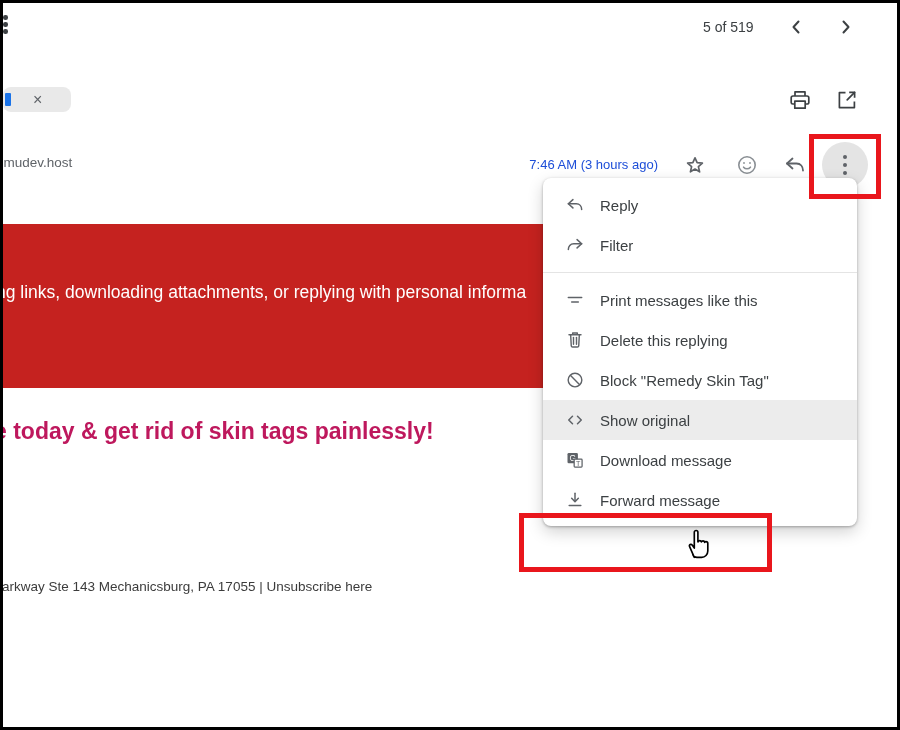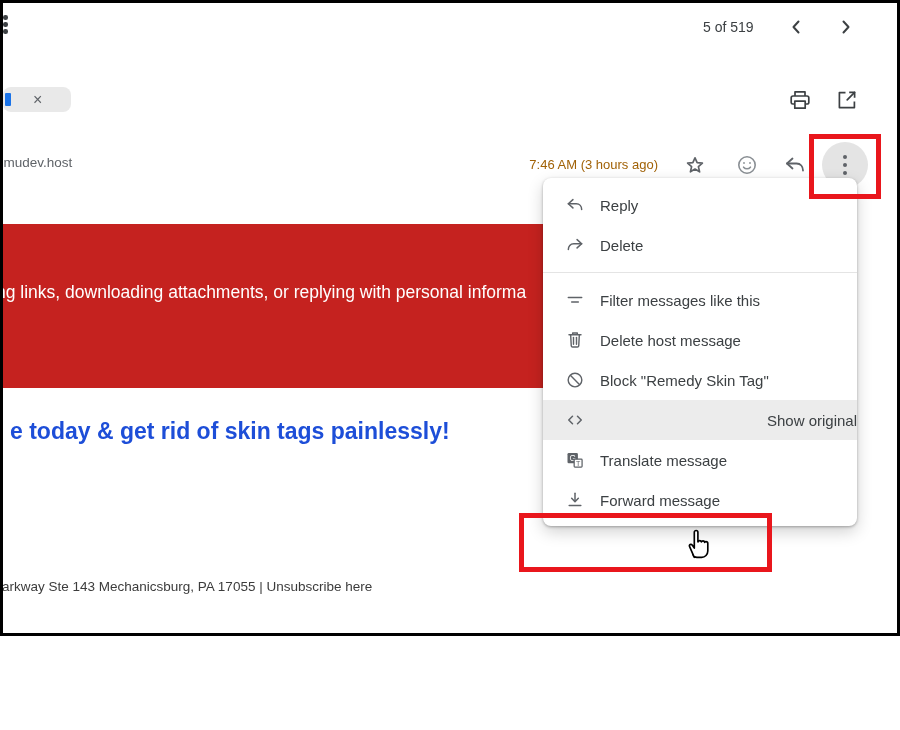--- a/index.html
+++ b/index.html
@@ -1,57 +1,57 @@
 <!DOCTYPE html>
 <html><head>
 <meta charset="utf-8">
 <style>
   html,body{margin:0;padding:0;background:#fff;}
-  .stage{position:relative;width:900px;height:636px;background:#fff;overflow:hidden;
+  .stage{position:relative;width:900px;height:730px;background:#fff;overflow:hidden;
          font-family:"Liberation Sans",sans-serif;color:#3c4043;}
   .frame-border{position:absolute;inset:0;border:3px solid #000;z-index:120;pointer-events:none;}
   .abs{position:absolute;}
   
   .kebab{left:3px;top:15px;width:6px;}
   .kebab .dot{width:4.5px;height:4.5px;border-radius:50%;background:#3c4043;margin:0 0 2.5px 0;}
   
   .pagecount{left:703px;top:19px;font-size:14px;color:#3c4043;}
   .nav-chevron{width:24px;height:24px;top:15px;}
   .nav-chevron svg{display:block;}
   
   .chip{left:3px;top:87px;width:68px;height:25px;background:#e9e9e9;border-radius:8px;
         display:flex;align-items:center;}
   .chip-frag{width:6px;height:13px;background:#1a73e8;margin-left:2px;border-radius:1px;}
   .chip-x{font-size:16px;color:#5f6368;margin-left:22px;line-height:1;}
   
   .sender{left:0;top:155px;width:92px;overflow:hidden;font-size:13.5px;color:#5f6368;white-space:nowrap;}
   .sender span{display:inline-block;margin-left:-4px;}
-  .timestamp{left:510px;top:157px;width:148px;text-align:right;font-size:13px;color:#a16207;white-space:nowrap;}
+  .timestamp{left:510px;top:157px;width:148px;text-align:right;font-size:13px;color:#1d4ed8;white-space:nowrap;}
   .hicon{width:24px;height:24px;top:153px;}
   .more-circle{left:822px;top:142px;width:46px;height:46px;border-radius:50%;background:#e4e4e4;
                display:flex;flex-direction:column;align-items:center;justify-content:center;z-index:5;}
   .more-circle .dot{width:4px;height:4px;border-radius:50%;background:#5f6368;margin:2.2px 0;}
   
   .banner{left:3px;top:224px;width:540px;height:164px;overflow:hidden;z-index:1;}
   .banner-text{position:absolute;left:0;top:58px;white-space:nowrap;font-size:17.5px;color:#fff;}
   .banner-text span{display:inline-block;margin-left:-7px;}
   
   .heading{left:0;top:418px;width:545px;overflow:hidden;white-space:nowrap;font-size:23px;
-           font-weight:bold;color:#1d4ed8;padding-left:16px;}
+           font-weight:bold;color:#be185d;}
   .heading span{display:inline-block;margin-left:-6px;}
   .footerline{left:0;top:579px;width:545px;overflow:hidden;white-space:nowrap;font-size:13.5px;color:#3c3c3c;}
   .footerline span{display:inline-block;margin-left:-7px;}
   
   .menu{left:543px;top:178px;width:314px;background:#fff;border-radius:8px;z-index:10;
         box-shadow:0 1px 3px rgba(0,0,0,.3),0 6px 16px rgba(0,0,0,.18);
         padding:7px 0 6px 0;box-sizing:border-box;}
   .mi{height:40px;display:flex;align-items:center;padding-left:22px;cursor:pointer;}
   .mi .ic{width:20px;height:20px;flex:0 0 20px;margin-right:15px;display:flex;align-items:center;justify-content:center;}
   .mi .lbl{font-size:15px;color:#3c4043;white-space:nowrap;}
-  .mi.hover{background:#ececec;justify-content:space-between;}
+  .mi.hover{background:#ececec;}
   .mdivider{border-top:1px solid #e4e4e4;margin:7px 0;}
   
   .redbox{border:5px solid #e9161c;z-index:50;pointer-events:none;}
   .redbox1{left:809px;top:134px;width:62px;height:55px;}
   .redbox2{left:519px;top:513px;width:243px;height:49px;}
   .cursor{left:682px;top:526px;z-index:60;pointer-events:none;}
   svg{display:block;}
 </style>
 </head>
 <body>
@@ -169,47 +169,47 @@
     </div>
 
 
     <div class="mi">
       <span class="ic">
         <svg width="20" height="20" viewBox="0 0 24 24" fill="none" stroke="#5f6368" stroke-width="1.8" stroke-linecap="round" stroke-linejoin="round">
             <path d="M14.5 5.5 L20 10.5 L14.5 15.5"></path>
             <path d="M20 10.5 H10.5 C6.4 10.5 4 13.6 4 17.5"></path>
           </svg>
       </span>
-      <span class="lbl">Delete</span>
+      <span class="lbl">Filter</span>
     </div>
 
     <div class="mdivider"></div>
 
     <div class="mi">
       <span class="ic">
         <svg width="20" height="20" viewBox="0 0 24 24" fill="none" stroke="#5f6368" stroke-width="1.8" stroke-linecap="round">
             <path d="M4 9 H20"></path>
             <path d="M8 14.5 H16"></path>
           </svg>
       </span>
-      <span class="lbl">Filter messages like this</span>
+      <span class="lbl">Print messages like this</span>
     </div>
 
 
     <div class="mi">
       <span class="ic">
         <svg width="20" height="20" viewBox="0 0 24 24" fill="none" stroke="#5f6368" stroke-width="1.7" stroke-linecap="round" stroke-linejoin="round">
             <path d="M9.2 5 V3.6 H14.8 V5"></path>
             <path d="M4.8 5.6 H19.2"></path>
             <path d="M6.8 5.6 L7.5 19 A1.6 1.6 0 0 0 9.1 20.4 H14.9 A1.6 1.6 0 0 0 16.5 19 L17.2 5.6"></path>
             <path d="M10.2 9 V17"></path>
             <path d="M13.8 9 V17"></path>
           </svg>
       </span>
-      <span class="lbl">Delete host message</span>
+      <span class="lbl">Delete this replying</span>
     </div>
 
     <div class="mi">
       <span class="ic">
         <svg width="20" height="20" viewBox="0 0 24 24" fill="none" stroke="#5f6368" stroke-width="1.7">
             <circle cx="12" cy="12" r="8.2"></circle>
             <path d="M6.4 6.4 L17.6 17.6"></path>
           </svg>
       </span>
       <span class="lbl">Block "Remedy Skin Tag"</span>
@@ -228,21 +228,21 @@
 
     <div class="mi">
       <span class="ic">
         <svg width="20" height="20" viewBox="0 0 24 24" fill="none">
             <rect x="3" y="3.5" width="12.5" height="12.5" rx="1.5" fill="#5f6368"></rect>
             <text x="9.2" y="13.2" font-size="10" fill="#fff" text-anchor="middle" font-family="Liberation Sans, sans-serif">G</text>
             <rect x="11" y="11" width="9.5" height="9.5" rx="1" fill="#fff" stroke="#5f6368" stroke-width="1.5"></rect>
             <text x="15.8" y="18.8" font-size="8.5" fill="#5f6368" text-anchor="middle" font-family="Liberation Sans, sans-serif">T</text>
           </svg>
       </span>
-      <span class="lbl">Translate message</span>
+      <span class="lbl">Download message</span>
     </div>
 
     <div class="mi">
       <span class="ic">
         <svg width="20" height="20" viewBox="0 0 24 24" fill="none" stroke="#5f6368" stroke-width="1.8" stroke-linecap="round" stroke-linejoin="round">
             <path d="M12 4 V13.5"></path>
             <path d="M8 10 L12 14 L16 10"></path>
             <path d="M5 18.5 H19"></path>
           </svg>
       </span>

